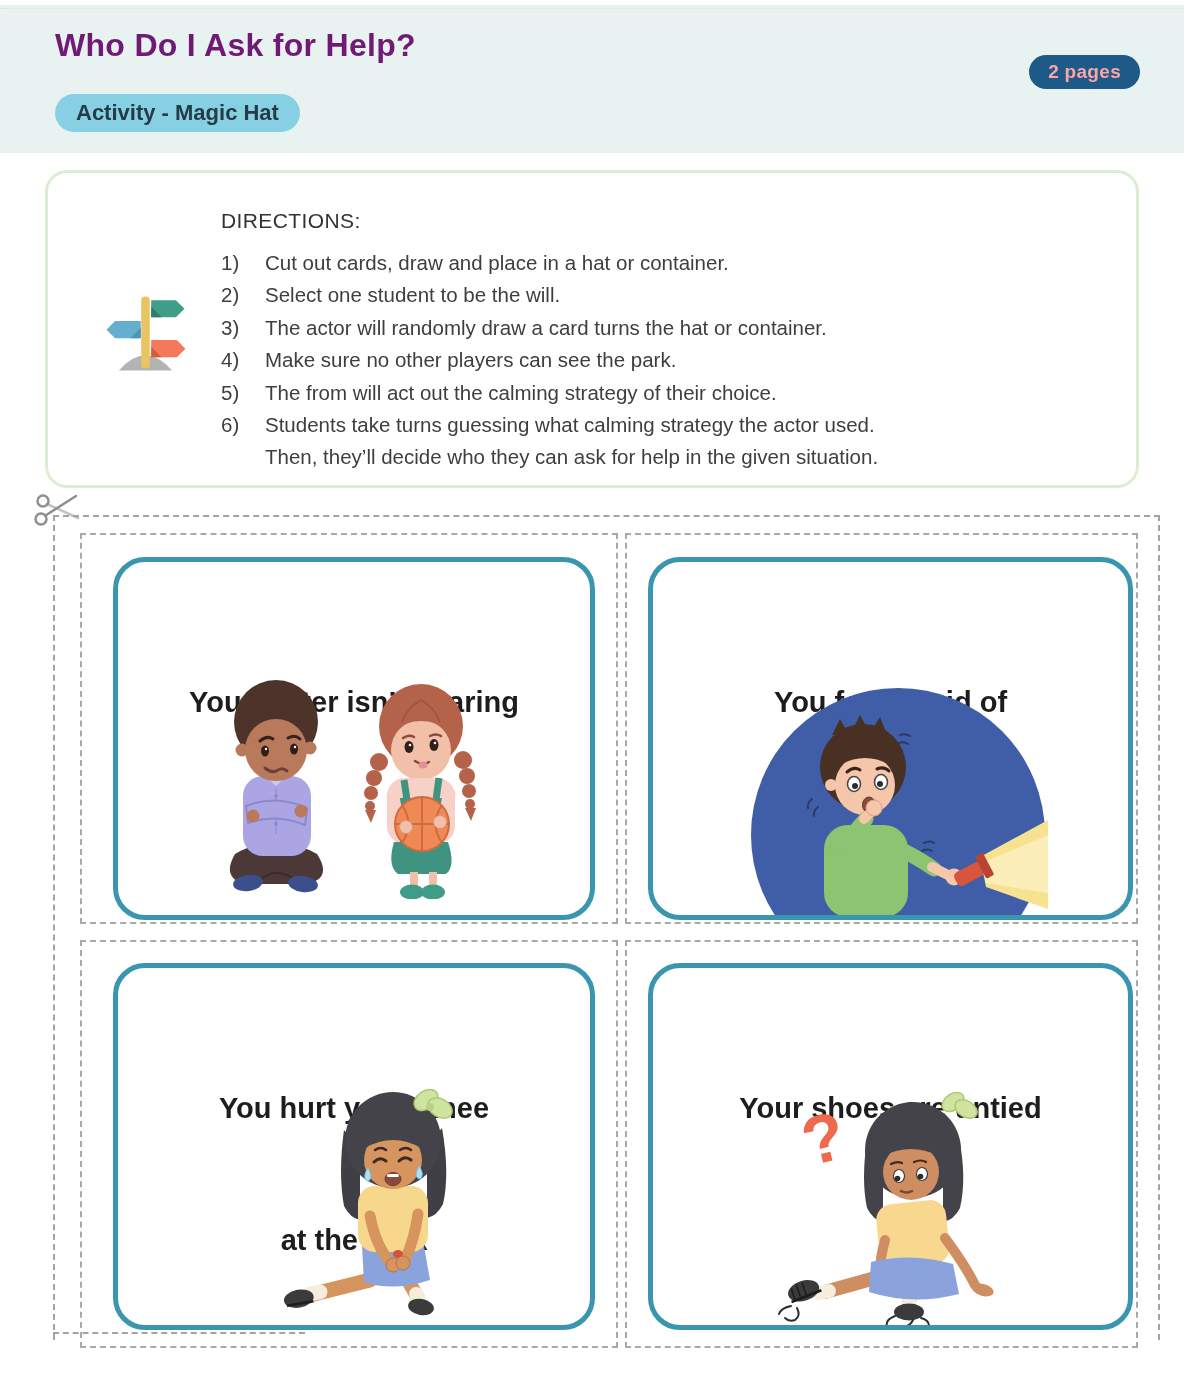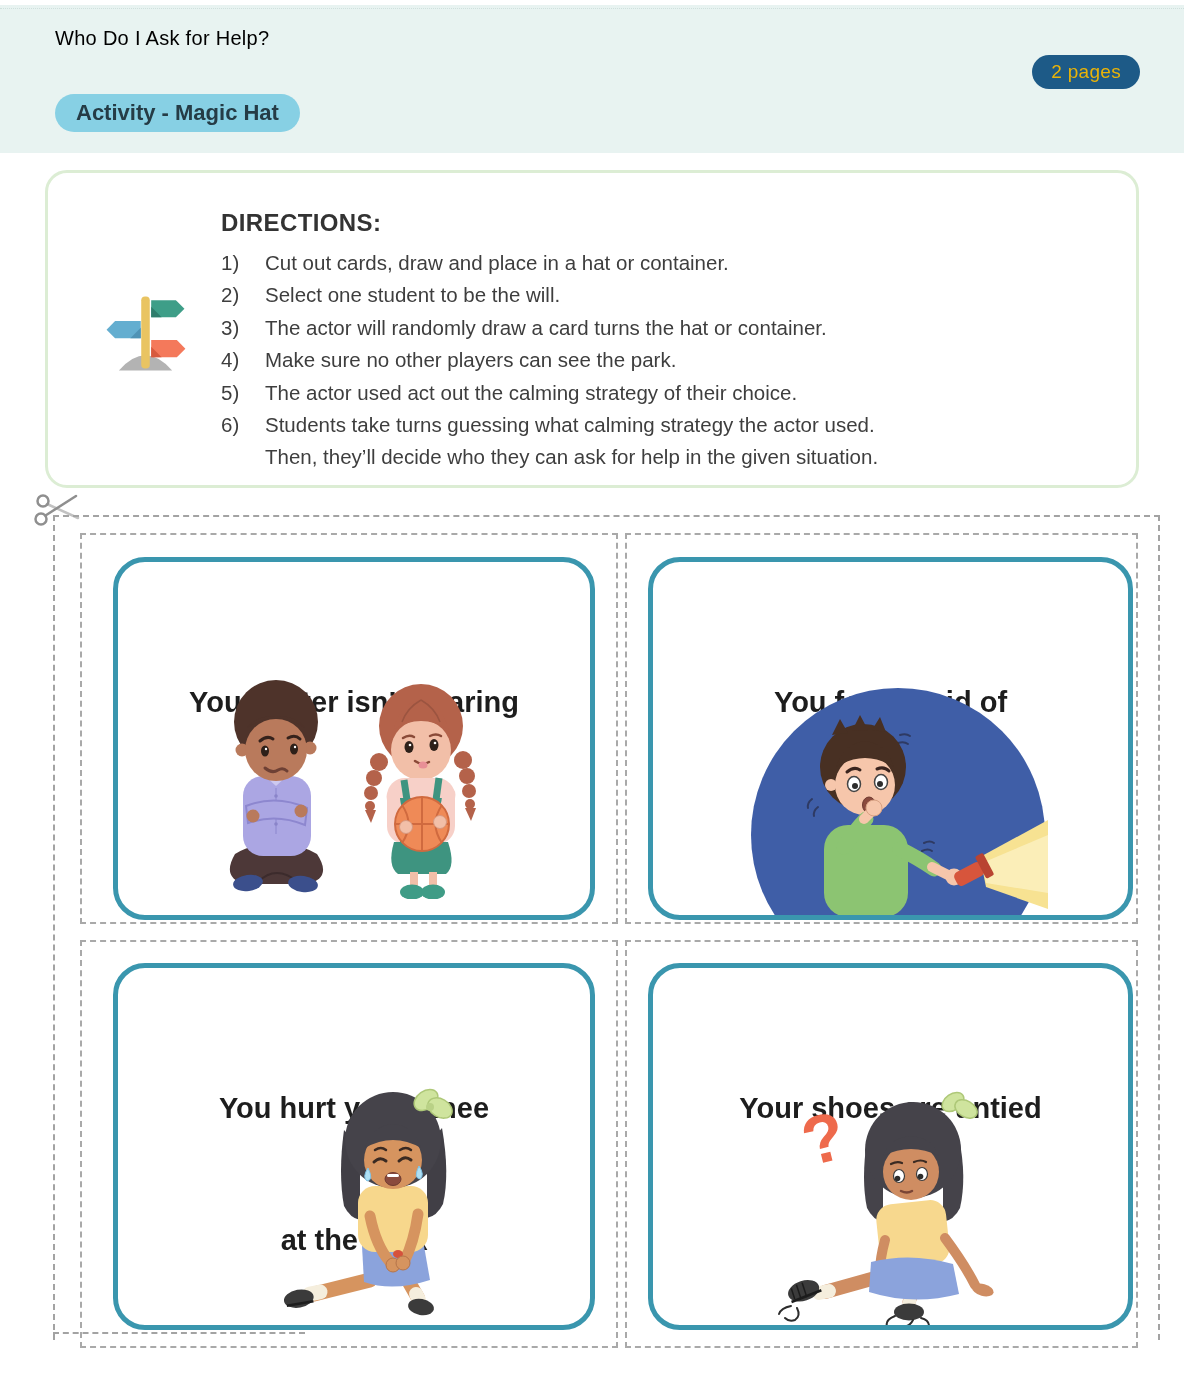--- a/index.html
+++ b/index.html
@@ -2,31 +2,31 @@
 <html><head>
 <meta charset="utf-8">
 <style>
   * { margin:0; padding:0; box-sizing:border-box; }
   body { background:#ffffff; font-family:"Liberation Sans", sans-serif; }
   .page { position:relative; width:1184px; height:1386px; background:#ffffff; overflow:hidden; }
 
   
   .header-band { position:absolute; left:0; top:5px; width:1184px; height:148px; background:#e8f3f1; }
   .header-topline { position:absolute; left:0; top:3px; width:1184px; border-top:1px dotted #cfe0dd; }
-  .page-title { position:absolute; left:55px; top:27px; font-size:20px; font-weight:400; color:#000000; letter-spacing:0.3px; }
+  .page-title { position:absolute; left:55px; top:27px; font-size:32px; font-weight:700; color:#701a75; letter-spacing:0.3px; }
   .activity-badge { position:absolute; left:55px; top:94px; background:#87d0e4; color:#253c46;
                     font-size:22px; font-weight:700; padding:6px 21px; border-radius:22px; }
-  .pages-badge { position:absolute; right:44px; top:55px; background:#1d5a87; color:#eab308;
-                 font-size:19px; font-weight:400; padding:6px 19px; border-radius:18px; letter-spacing:0.3px; }
+  .pages-badge { position:absolute; right:44px; top:55px; background:#1d5a87; color:#fca5a5;
+                 font-size:19px; font-weight:700; padding:6px 19px; border-radius:18px; letter-spacing:0.3px; }
 
   
   .directions-panel { position:absolute; left:45px; top:170px; width:1094px; height:318px;
                       background:#ffffff; border:3px solid #dcedd4; border-radius:22px; }
   .signpost { position:absolute; left:50px; top:112px; width:95px; height:95px; }
-  .directions-heading { position:absolute; left:173px; top:36px; font-size:24px; font-weight:700; color:#333333; letter-spacing:0.4px; }
+  .directions-heading { position:absolute; left:173px; top:36px; font-size:21px; font-weight:400; color:#333333; letter-spacing:0.4px; }
   .directions-list { position:absolute; left:173px; top:74px; width:880px; }
   .dir-row { display:grid; grid-template-columns:44px 1fr; font-size:20.5px; color:#3e3e3e; line-height:1.58; }
   .dir-num { color:#3e3e3e; }
   .dir-text { white-space:pre-wrap; }
 
   
   .scissors { position:absolute; left:34px; top:492px; width:46px; height:42px; }
   .cut-outer { position:absolute; left:53px; top:515px; width:1107px; height:825px;
                border:2px dashed #a3a3a3; border-bottom:none; }
   .cut-outer-bottom { position:absolute; left:53px; top:1332px; width:252px; border-top:2px dashed #a3a3a3; }
@@ -87,21 +87,21 @@
       <div class="dir-row">
         <span class="dir-num">3)</span>
         <span class="dir-text">The actor will randomly draw a card turns the hat or container.</span>
       </div>
       <div class="dir-row">
         <span class="dir-num">4)</span>
         <span class="dir-text">Make sure no other players can see the park.</span>
       </div>
       <div class="dir-row">
         <span class="dir-num">5)</span>
-        <span class="dir-text">The actor used act out the calming strategy of their choice.</span>
+        <span class="dir-text">The from will act out the calming strategy of their choice.</span>
       </div>
       <div class="dir-row">
         <span class="dir-num">6)</span>
         <span class="dir-text">Students take turns guessing what calming strategy the actor used.
 Then, they’ll decide who they can ask for help in the given situation.</span>
       </div>
     </div>
   </div>
 
   <svg class="scissors" viewBox="0 0 46 42">

